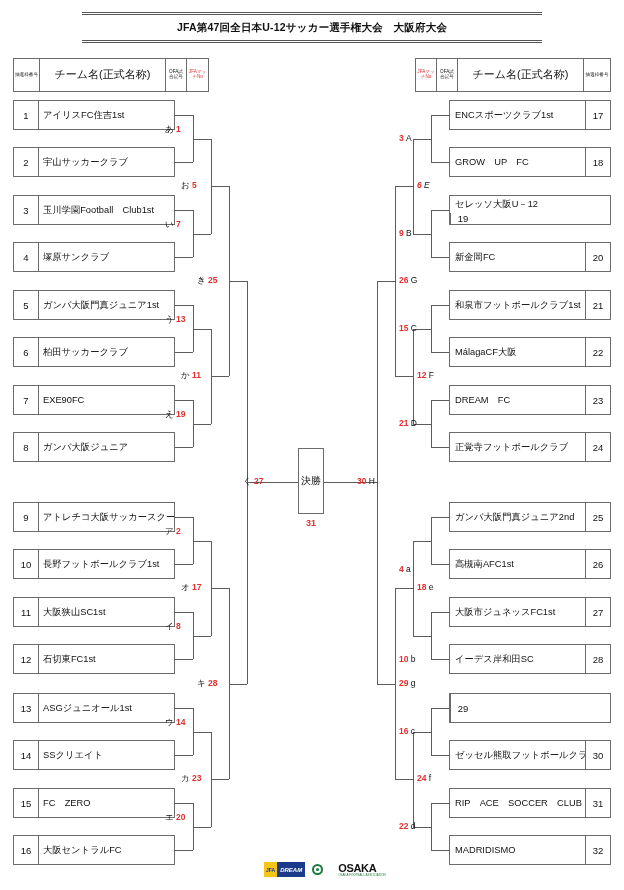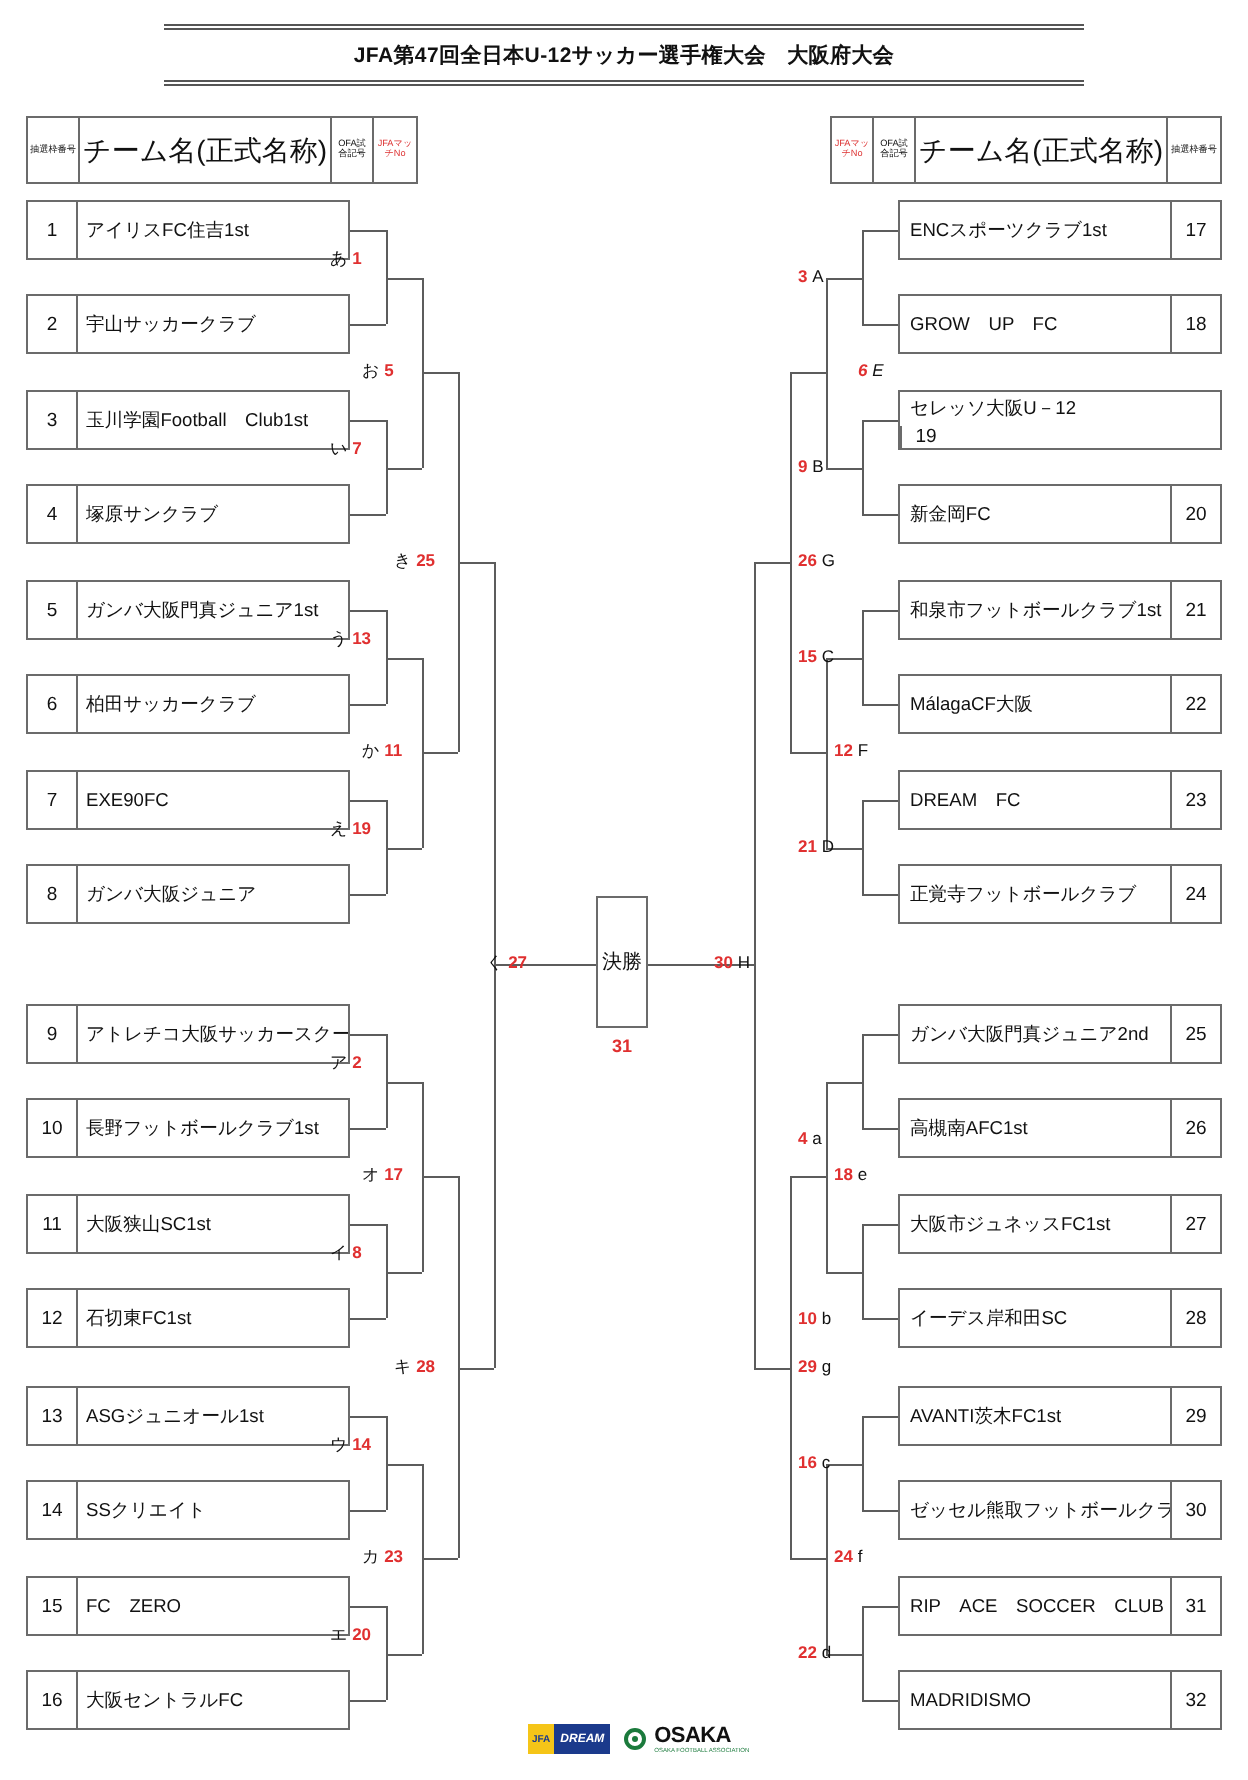--- a/index.html
+++ b/index.html
@@ -36,21 +36,21 @@
   .hdr > div {
     border-right: 1px solid #6b6b6b;
     display: flex; align-items: center; justify-content: center;
     text-align: center;
     line-height: 1.02;
     font-size: 4.6px;
     color: #111;
     padding: 0 1px;
   }
   .hdr > div:last-child { border-right: none; }
-  .hdr .wide { font-size: 14px; }
+  .hdr .wide { font-size: 11px; }
   .hdr .jfa { color: #d33; }
   #hdr-left  { left: 13px;  top: 58px; width: 196px; }
   #hdr-right { left: 415px; top: 58px; width: 196px; }
   #hdr-left .c-draw { width: 26px; }
   #hdr-left .c-name { flex: 1; }
   #hdr-left .c-ofa  { width: 21px; }
   #hdr-left .c-jfa  { width: 21px; }
   #hdr-right .c-jfa  { width: 21px; }
   #hdr-right .c-ofa  { width: 21px; }
   #hdr-right .c-name { flex: 1; }
@@ -130,21 +130,21 @@
     font-size: 5px; font-weight: bold;
     padding: 1px 2px; height: 15px;
     display: flex; align-items: center;
   }
   .logo-jfa .sq2 {
     background: #1b3a8c; color: #fff;
     font-size: 6px; font-weight: bold; font-style: italic;
     padding: 1px 3px; height: 15px;
     display: flex; align-items: center;
   }
-  .logo-osaka { display: flex; align-items: center; gap: 4px; }
+  .logo-osaka { display: flex; align-items: center; gap: 15px; }
   .logo-osaka .ring {
     width: 11px; height: 11px; border-radius: 50%;
     border: 2px solid #1b7a3c; background: #fff;
     position: relative;
   }
   .logo-osaka .ring::after {
     content: ''; position: absolute;
     left: 2px; top: 2px; width: 3px; height: 3px;
     border-radius: 50%; background: #1b7a3c;
   }
@@ -280,21 +280,20 @@
     </div>
     <div class="team team-right right" style="top: 597px;">
       <div class="nm">大阪市ジュネッスFC1st</div>
       <div class="num">27</div>
     </div>
     <div class="team team-right right" style="top: 644px;">
       <div class="nm">イーデス岸和田SC</div>
       <div class="num">28</div>
     </div>
     <div class="team team-right right" style="top: 693px;">
-      <div class="nm">AVANTI茨木FC1st</div>
       <div class="num">29</div>
     </div>
     <div class="team team-right right" style="top: 740px;">
       <div class="nm">ゼッセル熊取フットボールクラブ</div>
       <div class="num">30</div>
     </div>
     <div class="team team-right right" style="top: 788px;">
       <div class="nm">RIP　ACE　SOCCER　CLUB</div>
       <div class="num">31</div>
     </div>
@@ -416,21 +415,21 @@
     <div class="mlabel" style="left: 197px; top: 678.5px;"><span class="sym">キ</span>&nbsp;<span class="no">28</span></div>
     <div class="mlabel" style="left: 243px; top: 477.25px;"><span class="sym">く</span>&nbsp;<span class="no">27</span></div>
     <div class="mlabel" style="left: 399px; top: 133.5px;"><span class="no">3</span>&nbsp;<span class="sym">A</span></div>
     <div class="mlabel" style="left: 399px; top: 228.5px;"><span class="no">9</span>&nbsp;<span class="sym">B</span></div>
     <div class="mlabel" style="left: 399px; top: 323.5px;"><span class="no">15</span>&nbsp;<span class="sym">C</span></div>
     <div class="mlabel" style="left: 399px; top: 418.5px;"><span class="no">21</span>&nbsp;<span class="sym">D</span></div>
     <div class="mlabel" style="left: 399px; top: 565px;"><span class="no">4</span>&nbsp;<span class="sym">a</span></div>
     <div class="mlabel" style="left: 399px; top: 630.5px; margin-top: 24px;"><span class="no">10</span>&nbsp;<span class="sym">b</span></div>
     <div class="mlabel" style="left: 399px; top: 726.5px;"><span class="no">16</span>&nbsp;<span class="sym">c</span></div>
     <div class="mlabel" style="left: 399px; top: 821.5px;"><span class="no">22</span>&nbsp;<span class="sym">d</span></div>
-    <div class="mlabel" style="left: 429px; top: 181px; font-style: italic;"><span class="no">6</span>&nbsp;<span class="sym">E</span></div>
+    <div class="mlabel" style="left: 417px; top: 181px; font-style: italic;"><span class="no">6</span>&nbsp;<span class="sym">E</span></div>
     <div class="mlabel" style="left: 417px; top: 371px;"><span class="no">12</span>&nbsp;<span class="sym">F</span></div>
     <div class="mlabel" style="left: 417px; top: 583px;"><span class="no">18</span>&nbsp;<span class="sym">e</span></div>
     <div class="mlabel" style="left: 417px; top: 774px;"><span class="no">24</span>&nbsp;<span class="sym">f</span></div>
     <div class="mlabel" style="left: 399px; top: 276px;"><span class="no">26</span>&nbsp;<span class="sym">G</span></div>
     <div class="mlabel" style="left: 399px; top: 678.5px;"><span class="no">29</span>&nbsp;<span class="sym">g</span></div>
     <div class="mlabel" style="left: 357px; top: 477.25px;"><span class="no">30</span>&nbsp;<span class="sym">H</span></div>
   </div>
 
 <div id="final-box">
   <span>決勝</span>

